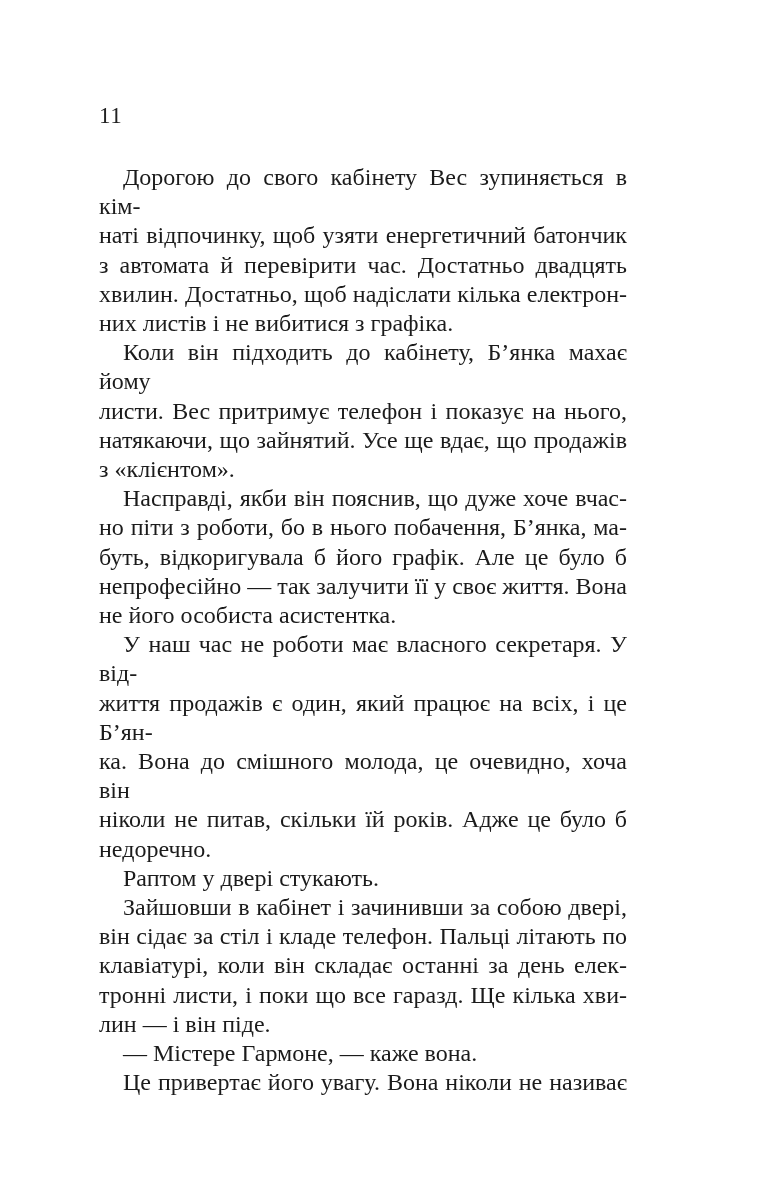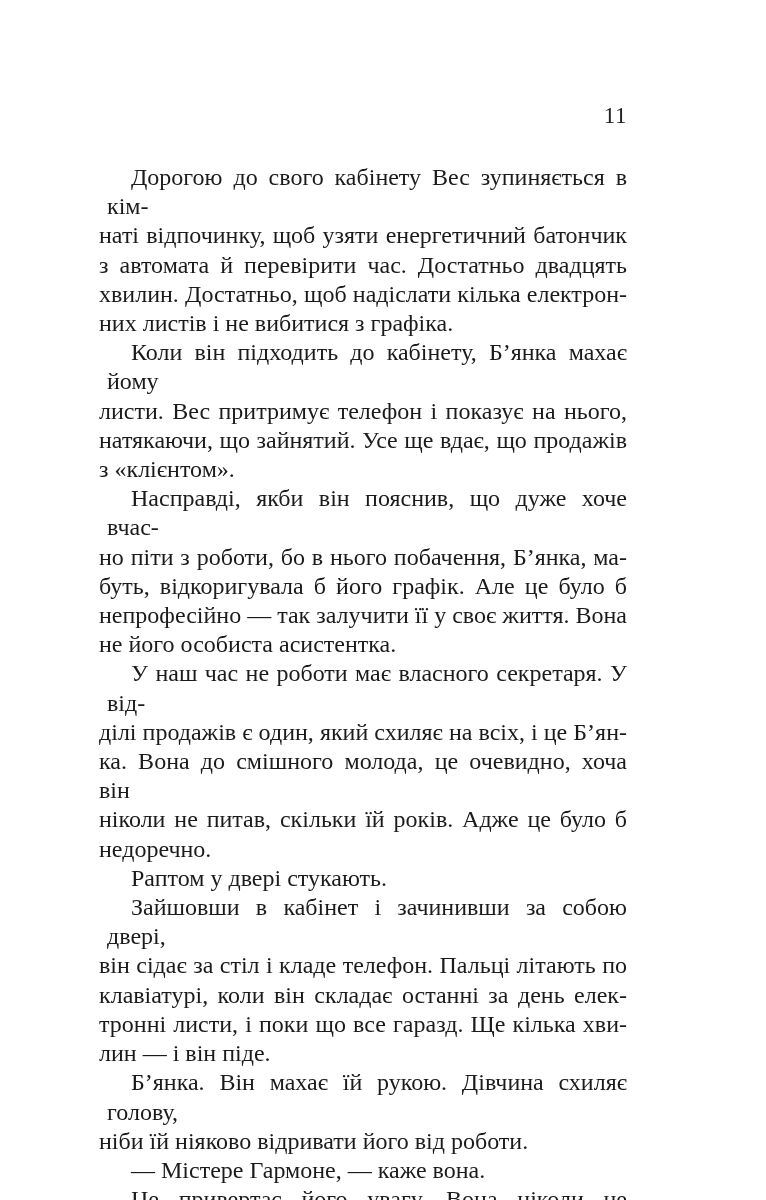--- a/index.html
+++ b/index.html
@@ -18,21 +18,20 @@
     height: 1200px;
     background: #ffffff;
     font-family: "Liberation Serif", "DejaVu Serif", serif;
     color: #1b1b1b;
   }
   .page-number {
     position: absolute;
     top: 103px;
     left: 99px;
     width: 528px;
-    text-align: right;
     font-size: 23px;
     line-height: 26px;
     letter-spacing: 0.5px;
     color: #222222;
   }
   .text-block {
     position: absolute;
     top: 163px;
     left: 99px;
     width: 528px;
@@ -47,21 +46,20 @@
   .line {
     text-align: justify;
     text-align-last: justify;
     white-space: normal;
   }
   .line.last {
     text-align-last: left;
   }
   .line.first {
     text-indent: 24px;
-    margin-left: 8px;
   }
 </style>
 </head>
 <body>
 
 <div class="page">
   <div class="page-number">11</div>
   <div class="text-block">
       <div class="para">
         <div class="line first">Дорогою до свого кабінету Вес зупиняється в кім-</div>
@@ -78,39 +76,35 @@
       </div>
       <div class="para">
         <div class="line first">Насправді, якби він пояснив, що дуже хоче вчас-</div>
         <div class="line">но піти з роботи, бо в нього побачення, Б’янка, ма-</div>
         <div class="line">буть, відкоригувала б його графік. Але це було б</div>
         <div class="line">непрофесійно — так залучити її у своє життя. Вона</div>
         <div class="line last">не його особиста асистентка.</div>
       </div>
       <div class="para">
         <div class="line first">У наш час не роботи має власного секретаря. У від-</div>
-        <div class="line">ділі продажів є один, який схиляє на всіх, і це Б’ян-</div>
+        <div class="line">життя продажів є один, який працює на всіх, і це Б’ян-</div>
         <div class="line">ка. Вона до смішного молода, це очевидно, хоча він</div>
         <div class="line">ніколи не питав, скільки їй років. Адже це було б</div>
         <div class="line last">недоречно.</div>
       </div>
       <div class="para">
         <div class="line first last">Раптом у двері стукають.</div>
       </div>
       <div class="para">
         <div class="line first">Зайшовши в кабінет і зачинивши за собою двері,</div>
         <div class="line">він сідає за стіл і кладе телефон. Пальці літають по</div>
         <div class="line">клавіатурі, коли він складає останні за день елек-</div>
         <div class="line">тронні листи, і поки що все гаразд. Ще кілька хви-</div>
         <div class="line last">лин — і він піде.</div>
       </div>
       <div class="para">
-        <div class="line first">Б’янка. Він махає їй рукою. Дівчина схиляє голову,</div>
-        <div class="line last">ніби їй ніяково відривати його від роботи.</div>
-      </div>
-      <div class="para">
         <div class="line first last">— Містере Гармоне, — каже вона.</div>
       </div>
       <div class="para">
         <div class="line first">Це привертає його увагу. Вона ніколи не називає</div>
       </div>
     </div>
 </div>
 
 </body></html>

